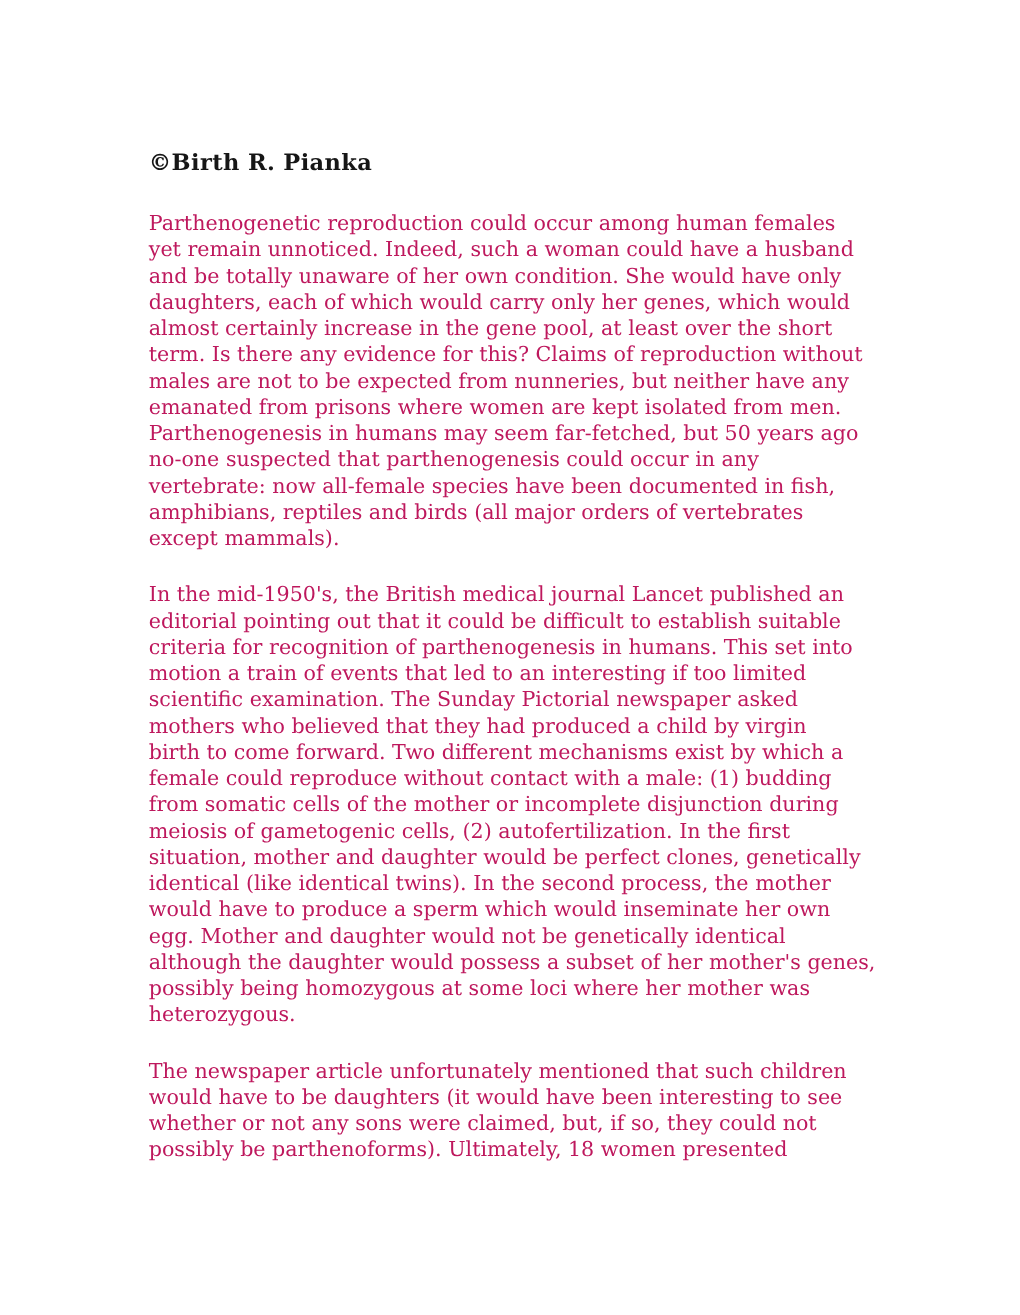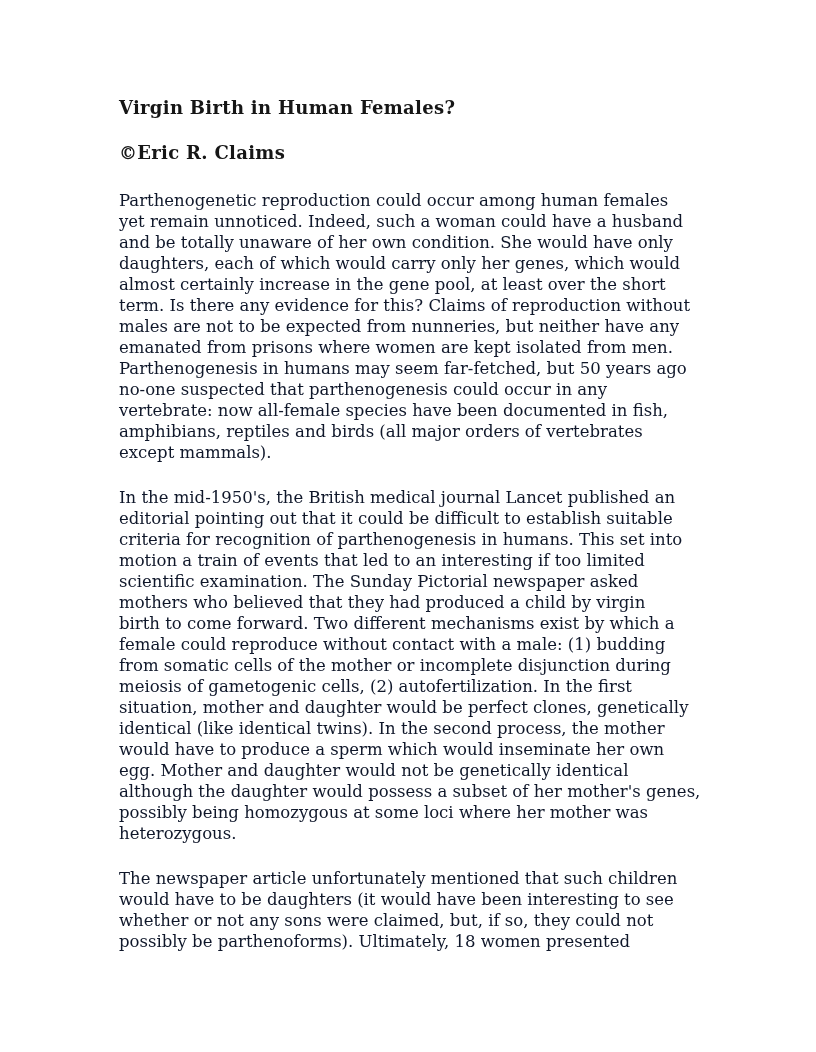--- a/index.html
+++ b/index.html
@@ -37,31 +37,30 @@
     color: #161616;
     margin: 23px 0 0 0;
   }
   .doc-body {
     margin-top: 26px;
   }
   .doc-paragraph {
     font-family: "DejaVu Serif", serif;
     font-size: 16.5px;
     line-height: 21px;
-    color: #0f172a;
+    color: #be185d;
     margin: 0 0 24px 0;
     white-space: pre;
   }
 </style>
 </head>
 <body>
 
 <div class="doc-page">
-  <h1 class="doc-title">Virgin Birth in Human Females?</h1>
-  <h2 class="doc-byline">©Eric R. Claims</h2>
+  <h2 class="doc-byline">©Birth R. Pianka</h2>
   <div class="doc-body">
     <p class="doc-paragraph">Parthenogenetic reproduction could occur among human females
 yet remain unnoticed. Indeed, such a woman could have a husband
 and be totally unaware of her own condition. She would have only
 daughters, each of which would carry only her genes, which would
 almost certainly increase in the gene pool, at least over the short
 term. Is there any evidence for this? Claims of reproduction without
 males are not to be expected from nunneries, but neither have any
 emanated from prisons where women are kept isolated from men.
 Parthenogenesis in humans may seem far-fetched, but 50 years ago

